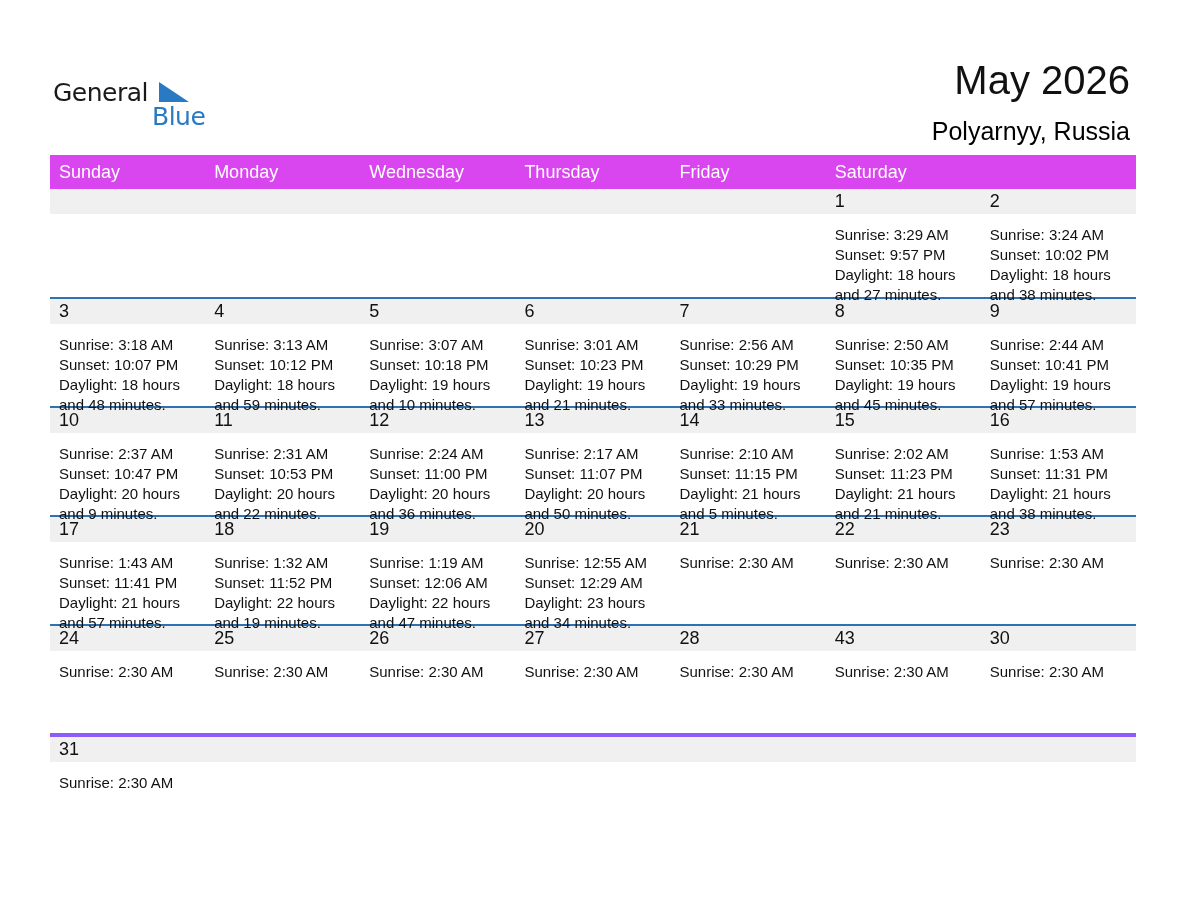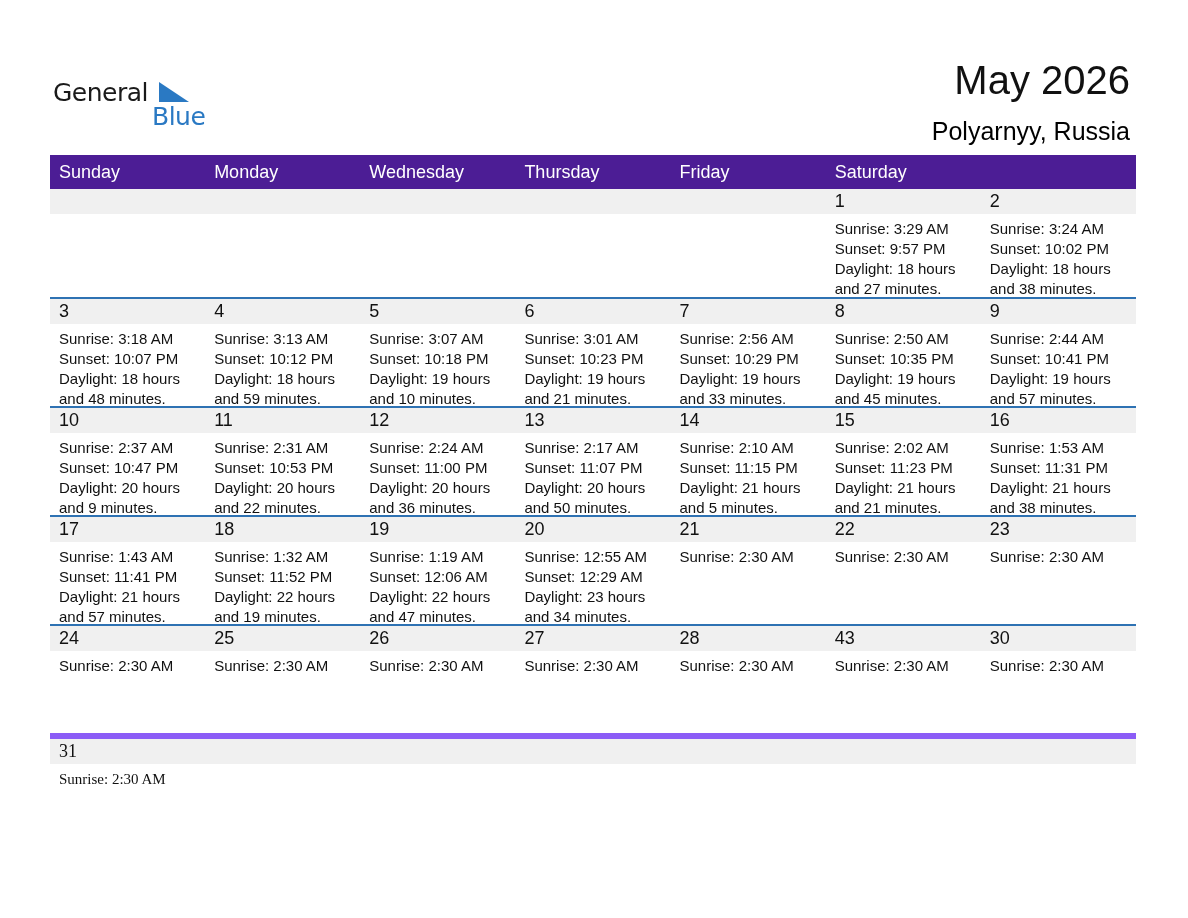--- a/index.html
+++ b/index.html
@@ -9,31 +9,31 @@
   .logo { position: absolute; left: 53px; top: 78px; width: 140px; height: 52px; }
   .logo-general { position: absolute; left: 0; top: 0; font-family: "DejaVu Sans", sans-serif; font-size: 25px; color: #1a1a1a; letter-spacing: -0.5px; }
   .logo-blue { position: absolute; left: 79px; top: 24px; font-family: "DejaVu Sans", sans-serif; font-size: 25px; color: #2a79c3; letter-spacing: -0.5px; margin-left: 20px; }
   .logo-tri { position: absolute; left: 106px; top: 4px; width: 0; height: 0;
     border-left: 30px solid transparent; border-bottom: 20px solid #2a79c3; transform: scaleX(-1); }
 
   .title { position: absolute; right: 58px; top: 58px; font-size: 40px; color: #111; }
   .subtitle { position: absolute; right: 58px; top: 117px; font-size: 25px; color: #000000; }
 
   .cal { position: absolute; left: 50px; top: 155px; width: 1086px; }
-  .head { display: grid; grid-template-columns: repeat(7, 155.14px); height: 34px; background: #4c1d95; }
+  .head { display: grid; grid-template-columns: repeat(7, 155.14px); height: 34px; background: #d946ef; }
   .head div { color: #ffffff; font-size: 18px; line-height: 34px; padding-left: 9px; }
 
   .week { display: grid; grid-template-columns: repeat(7, 155.14px); height: 109px; border-top: 2px solid #2e72b3; position: relative; }
   .week.first { border-top: none; height: 108px; }
   .week::before { content: ""; position: absolute; left: 0; right: 0; top: 0; height: 25px; background: #f0f0f0; z-index: 0; }
   .cell { position: relative; z-index: 1; padding-left: 9px; }
   .daynum { font-size: 18px; height: 25px; line-height: 25px; color: #111; }
-  .lines { font-size: 15px; line-height: 20px; color: #111; padding-top: 5px; }
+  .lines { font-size: 15px; line-height: 20px; color: #111; padding-top: 11px; }
   .lines div { white-space: nowrap; }
-  .week.last { border-top: 6px solid #8b5cf6; font-family: Liberation Serif, serif; }
+  .week.last { border-top: 4px solid #8b5cf6; }
 </style>
 </head>
 <body>
 
 <div class="logo">
   <span class="logo-general">General</span>
   <span class="logo-tri"></span>
   <span class="logo-blue">Blue</span>
 </div>
 

